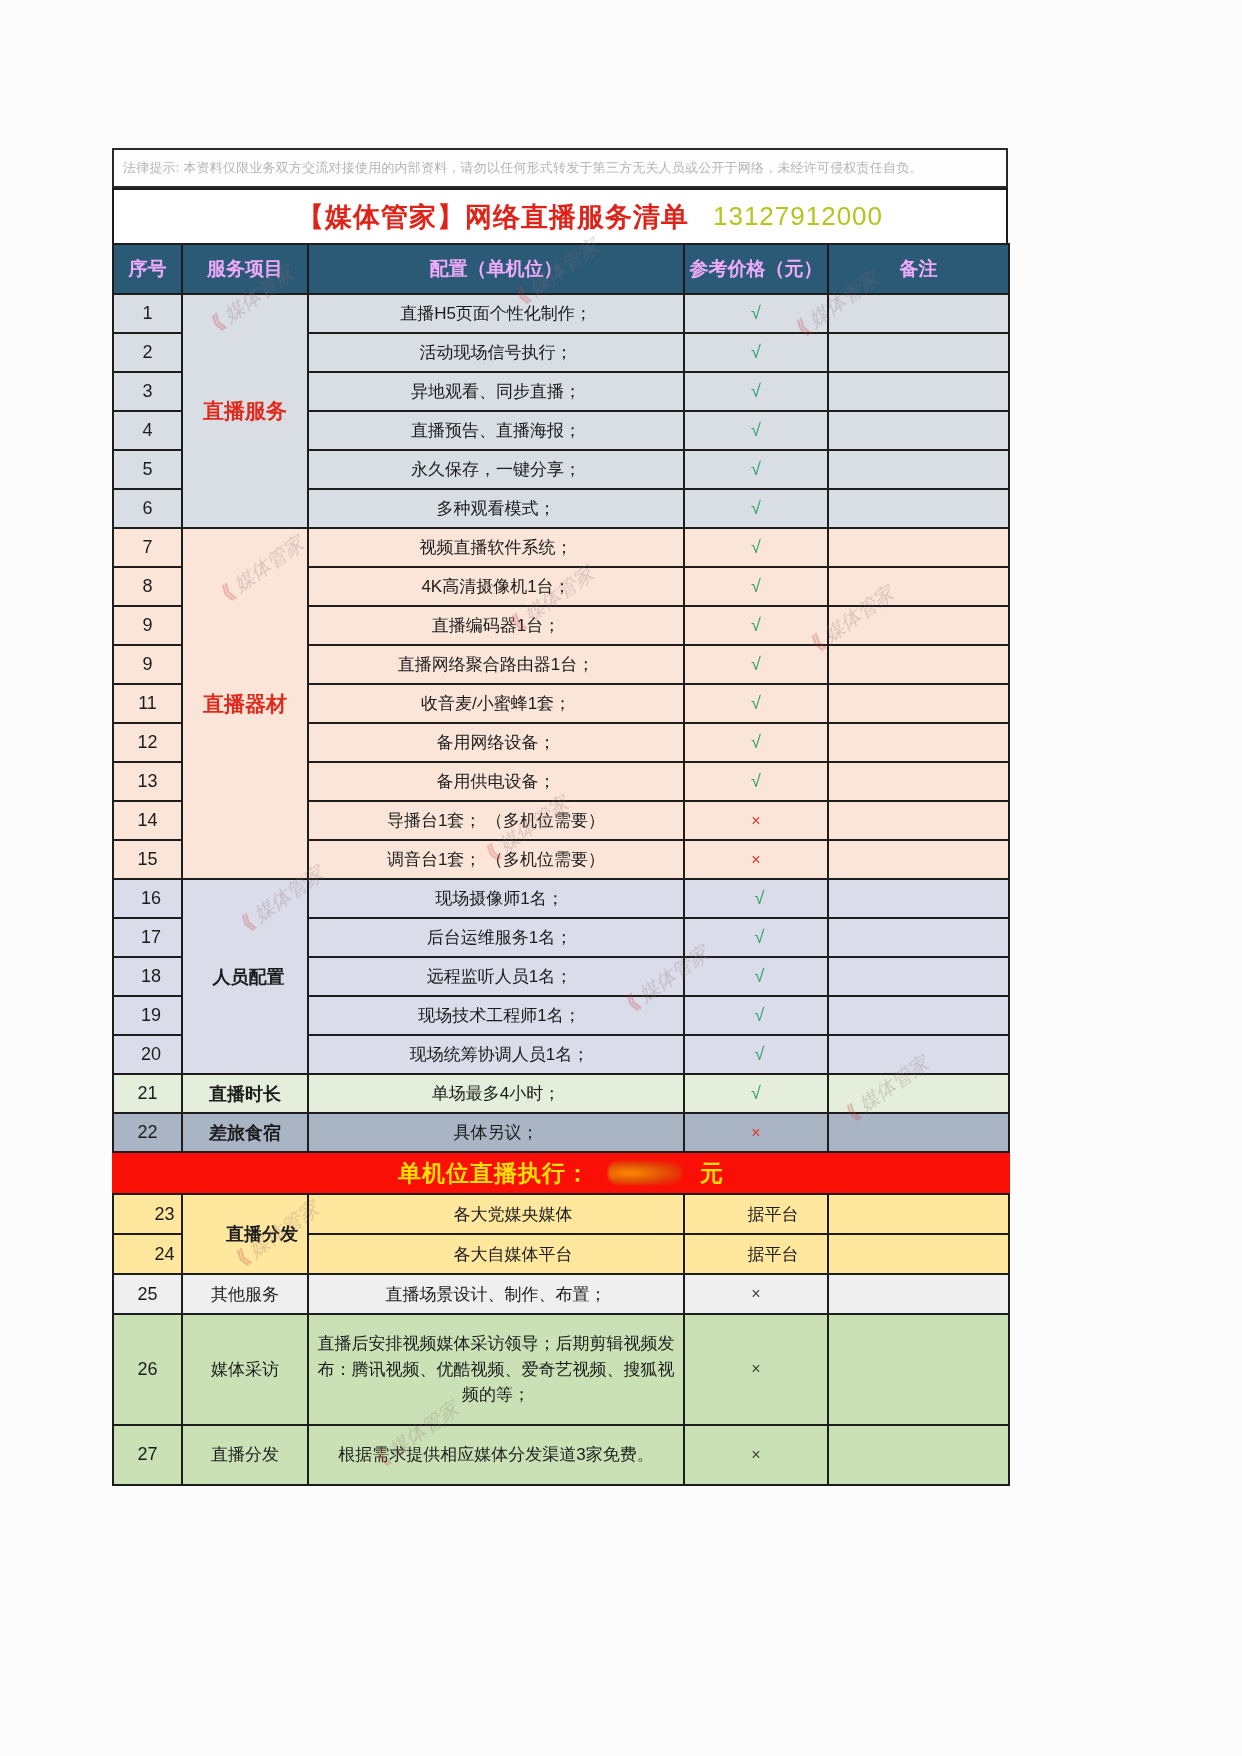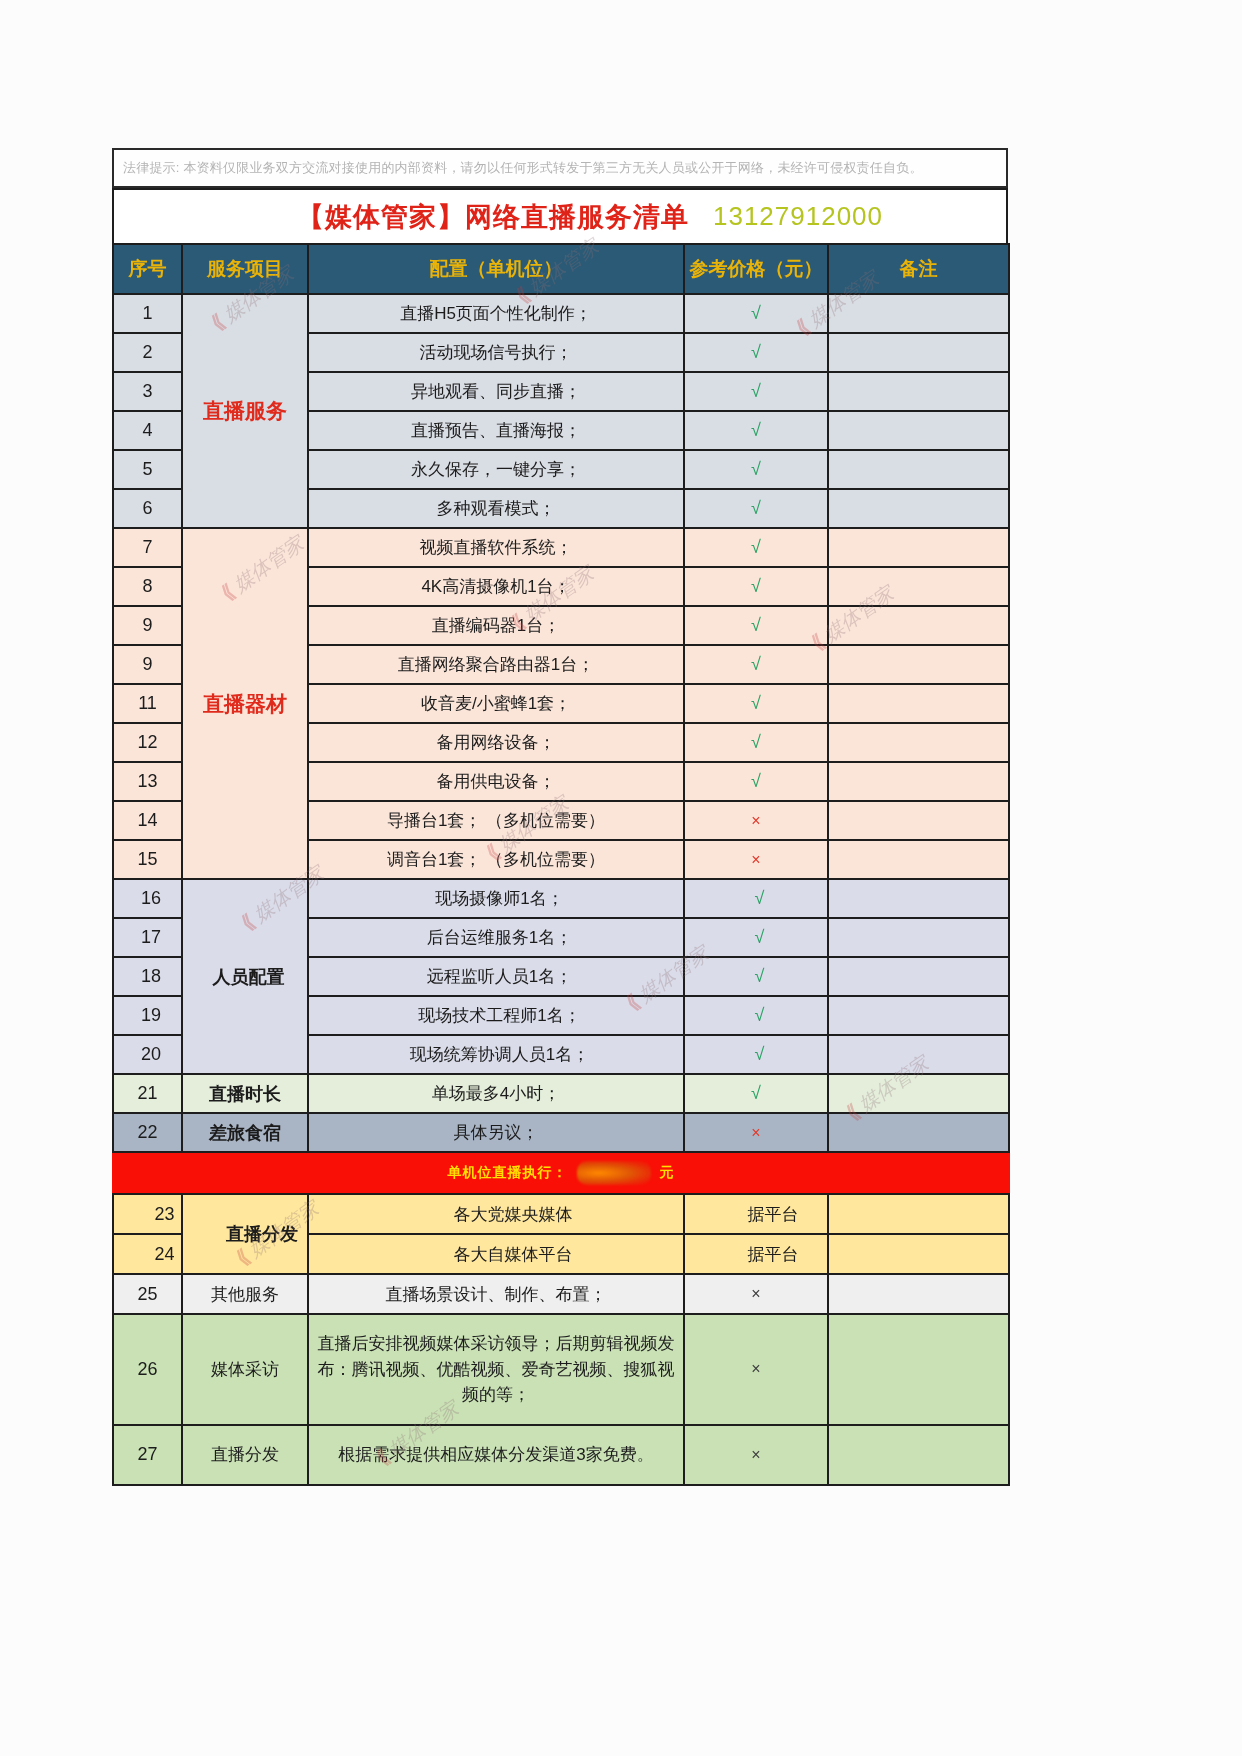--- a/index.html
+++ b/index.html
@@ -22,21 +22,21 @@
   .disclaimer span{font-size:13px; color:#b4b4b4; white-space:nowrap; letter-spacing:.2px;}
 
   .title-row{height:55px; border:2px solid #1d1d1d; border-bottom:none; background:#ffffff;
     display:flex; align-items:center; justify-content:center; gap:24px; padding-left:60px;}
   .title-row .title{color:var(--title-red); font-size:27px; font-weight:bold; letter-spacing:1px;}
   .title-row .phone{color:var(--phone-yellow); font-size:26px; letter-spacing:1px;}
 
   table{width:896px; border-collapse:collapse; table-layout:fixed; background:#fff;}
   th,td{border:2px solid #1d1d1d; text-align:center; vertical-align:middle;
     font-size:17px; padding:2px 4px; overflow:hidden;}
-  thead th{background:var(--header-bg); color:#eab308; font-size:19px; font-weight:bold; height:50px;}
+  thead th{background:var(--header-bg); color:#f0abfc; font-size:19px; font-weight:bold; height:50px;}
   tbody td{height:39px;}
 
   .no{font-size:18px;}
   .grp{font-weight:bold; font-size:18px;}
   .grp.red{color:var(--group-red); font-size:21px;}
   .grp.plain{font-weight:normal; font-size:17px;}
 
   .bg-a td{background:var(--row-live-service);}
   .bg-b td{background:var(--row-equipment);}
   .bg-c td{background:var(--row-staff);padding-left:11px;}
@@ -49,22 +49,22 @@
   .price.chk{color:var(--check-green); font-size:18px;}
   .price.xr{color:var(--cross-red); font-size:16px;}
   .price.xd{color:var(--cross-dark); font-size:16px;}
 
   tr.r23 td, tr.r24 td, tr.r25 td{height:40px;}
   tr.r26 td{height:82px;}
   tr.r26 td.cfg{line-height:1.5; padding:16px 8px;}
   tr.r27 td{height:60px;}
 
   .banner-row td{background:var(--banner-red); height:42px; border-left-color:var(--banner-red); border-right-color:var(--banner-red);}
-  .banner-row .banner-text{color:var(--banner-text); font-size:14px; font-weight:bold; letter-spacing:1px;
-    display:inline-flex; align-items:center; gap:7px;}
+  .banner-row .banner-text{color:var(--banner-text); font-size:23px; font-weight:bold; letter-spacing:1px;
+    display:inline-flex; align-items:center; gap:16px;}
   .redact{display:inline-block; width:74px; height:24px; margin:0 2px; border-radius:10px;
     background:radial-gradient(ellipse at 30% 50%, #ff8a00 0%, #e05505 45%, rgba(224,60,10,.55) 75%, rgba(249,15,6,0) 100%);
     filter:blur(1px);}
 
   .wm-layer{position:absolute; inset:0; pointer-events:none; z-index:5;}
   .wm{position:absolute; transform:rotate(-35deg); white-space:nowrap; opacity:.28;
     font-size:20px; font-style:italic; color:#8d6f74;}
   .wm .wm-logo{color:#c43a3a; font-weight:bold; font-style:normal; margin-right:4px;}
 </style>
 </head>

